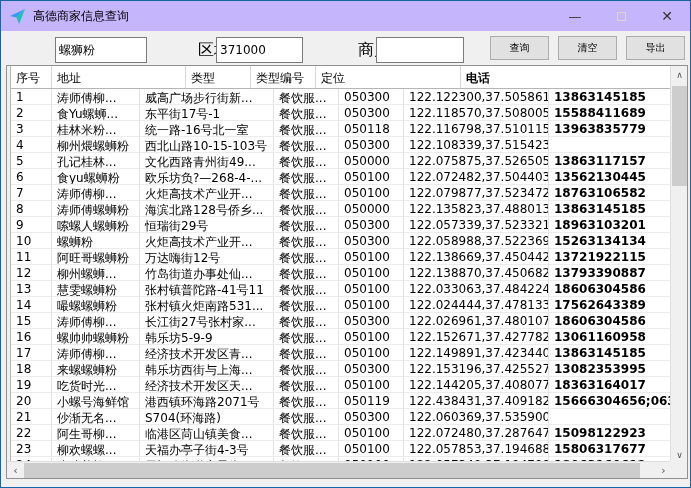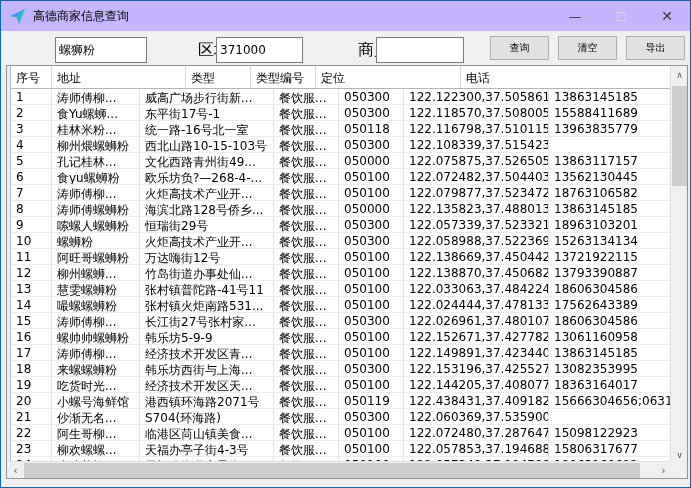--- a/index.html
+++ b/index.html
@@ -24,21 +24,21 @@
   
   .grid { position:absolute; top:64px; left:5px; width:682px; height:414px; background:#fff; border:1px solid #919191; }
   .rowstrip { position:absolute; left:0; top:0; width:4px; height:397px; background:#f0f0f0; border-right:1px solid #b5b5b5; }
   .gcontent { position:absolute; left:4px; top:0; width:661px; height:397px; overflow:hidden; }
   .ghead { display:flex; height:23px; background:#fff; border-bottom:1px solid #b5b5b5; }
   .hcell { font-size:12px; color:#000; padding:4px 0 0 5px; border-right:1px solid #d9d9d9; overflow:hidden; white-space:nowrap; }
   .gbody { height:374px; overflow:hidden; }
   .trow { display:flex; height:16px; background:#fff; }
   .tcell { font-size:12px; color:#000; padding:1px 0 0 5px; border-right:1px solid #e3e3e3; border-bottom:1px solid #ececec; overflow:hidden; white-space:nowrap; }
   .c0{width:41px;} .c1{width:88px;} .c2{width:134px;} .c3{width:65px;}
-  .c4{width:65px;} .c5{width:145px;} .c6{width:123px; border-right:none;}
+  .c4{width:65px;} .c5{width:145px;} .c6{width:123px; border-right:none;font-weight:bold;}
   
   .vscroll { position:absolute; right:0; top:0; width:17px; height:397px; background:#f0f0f0; border-left:1px solid #dedede; }
   .varrow { position:absolute; left:0; width:17px; height:17px; display:flex; align-items:center; justify-content:center; font-size:9px; color:#555; }
   .vthumb { position:absolute; left:1px; top:20px; width:15px; height:100px; background:#cdcdcd; }
   .hscroll { position:absolute; left:0; bottom:0; width:665px; height:17px; background:#f0f0f0; border-top:1px solid #dedede; }
   .harrow { position:absolute; top:0; width:17px; height:17px; display:flex; align-items:center; justify-content:center; font-size:11px; color:#555; }
   .hthumb { position:absolute; top:1px; left:17px; width:616px; height:15px; background:#cdcdcd; }
   .corner { position:absolute; right:0; bottom:0; width:17px; height:17px; background:#f0f0f0; }
 </style>
 </head>

